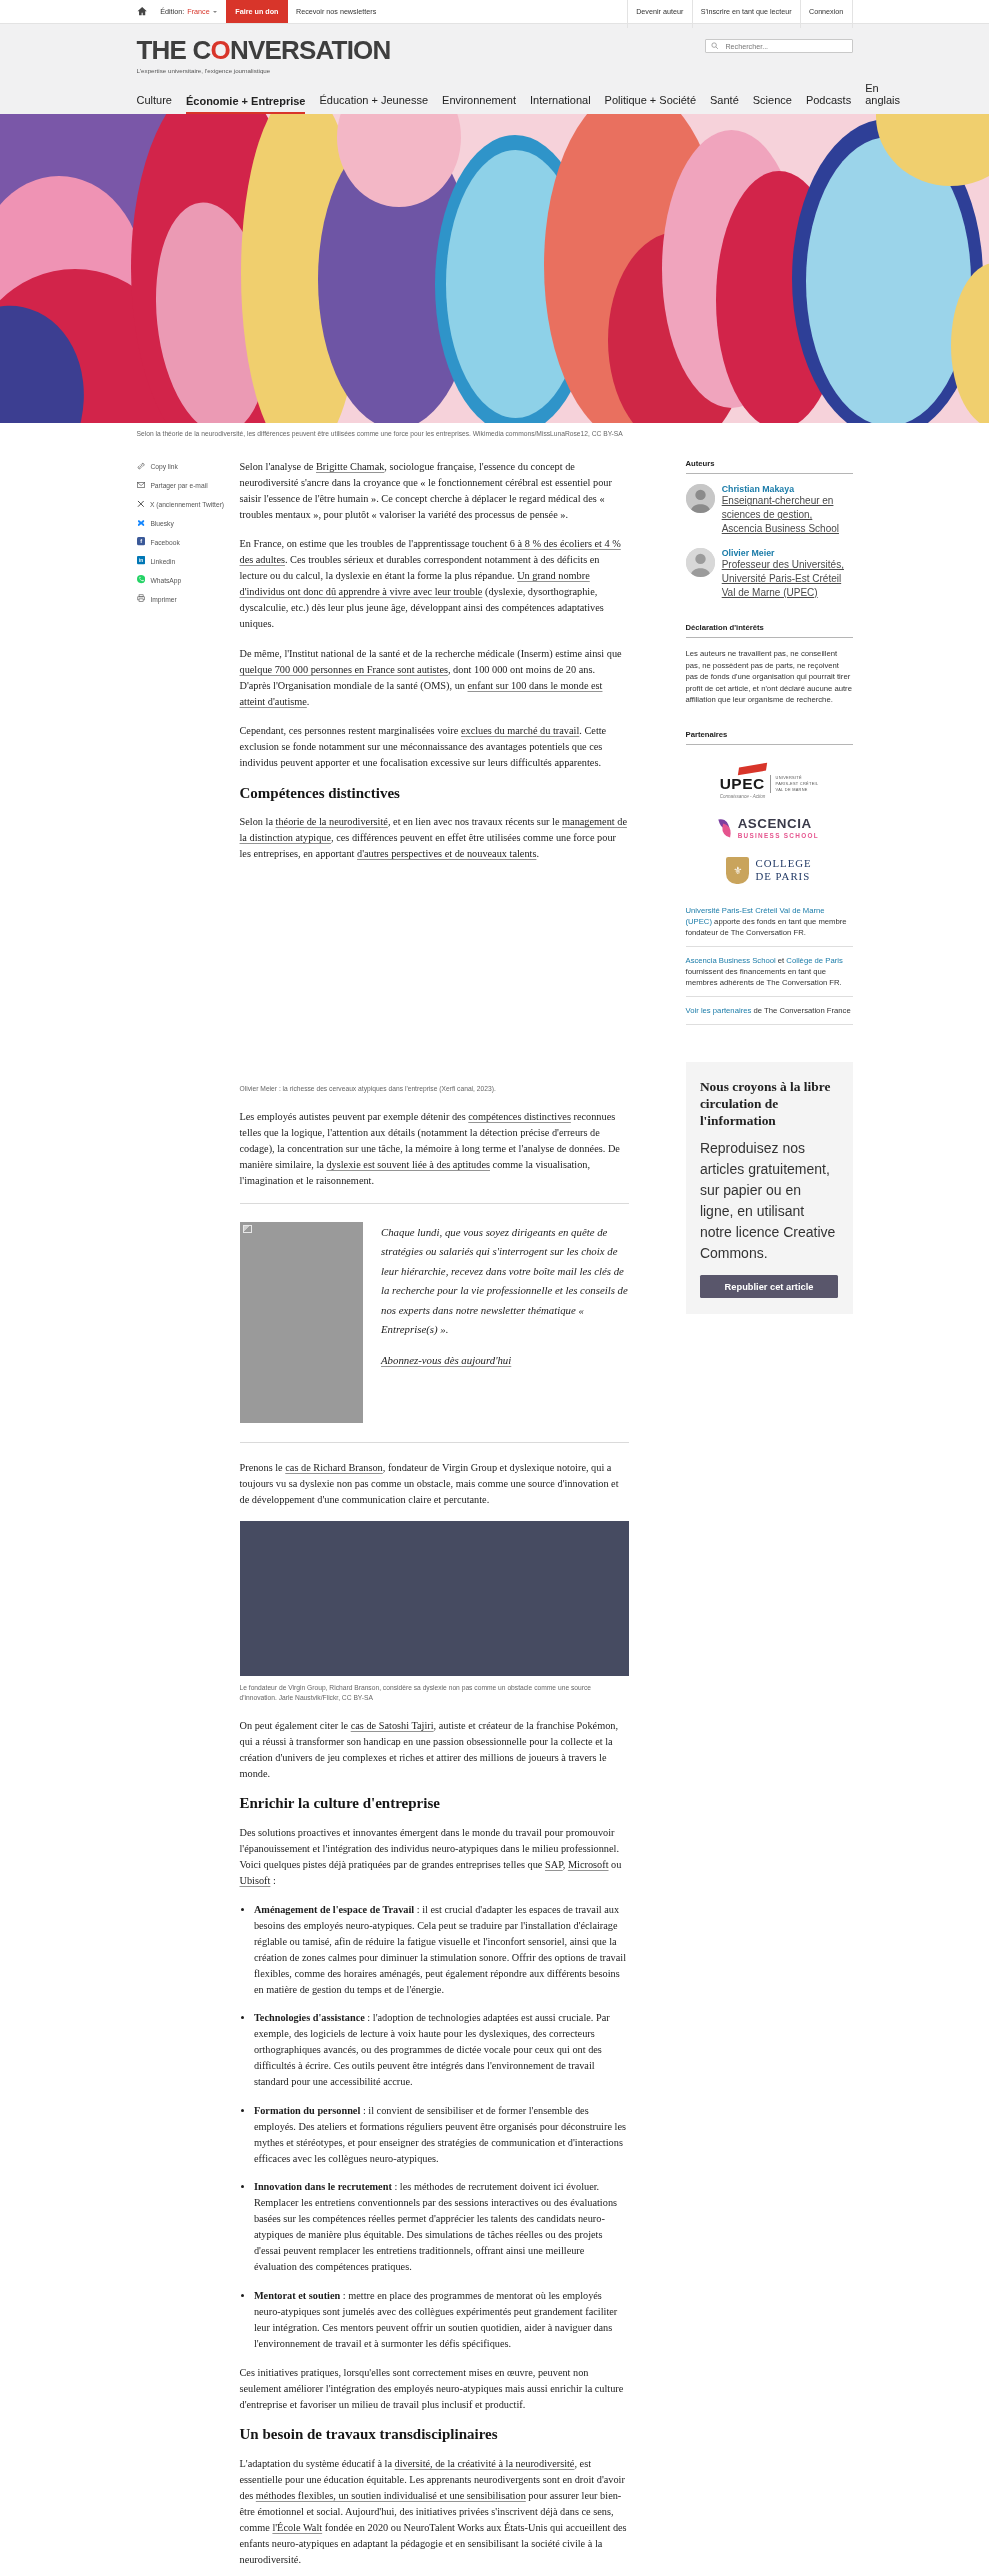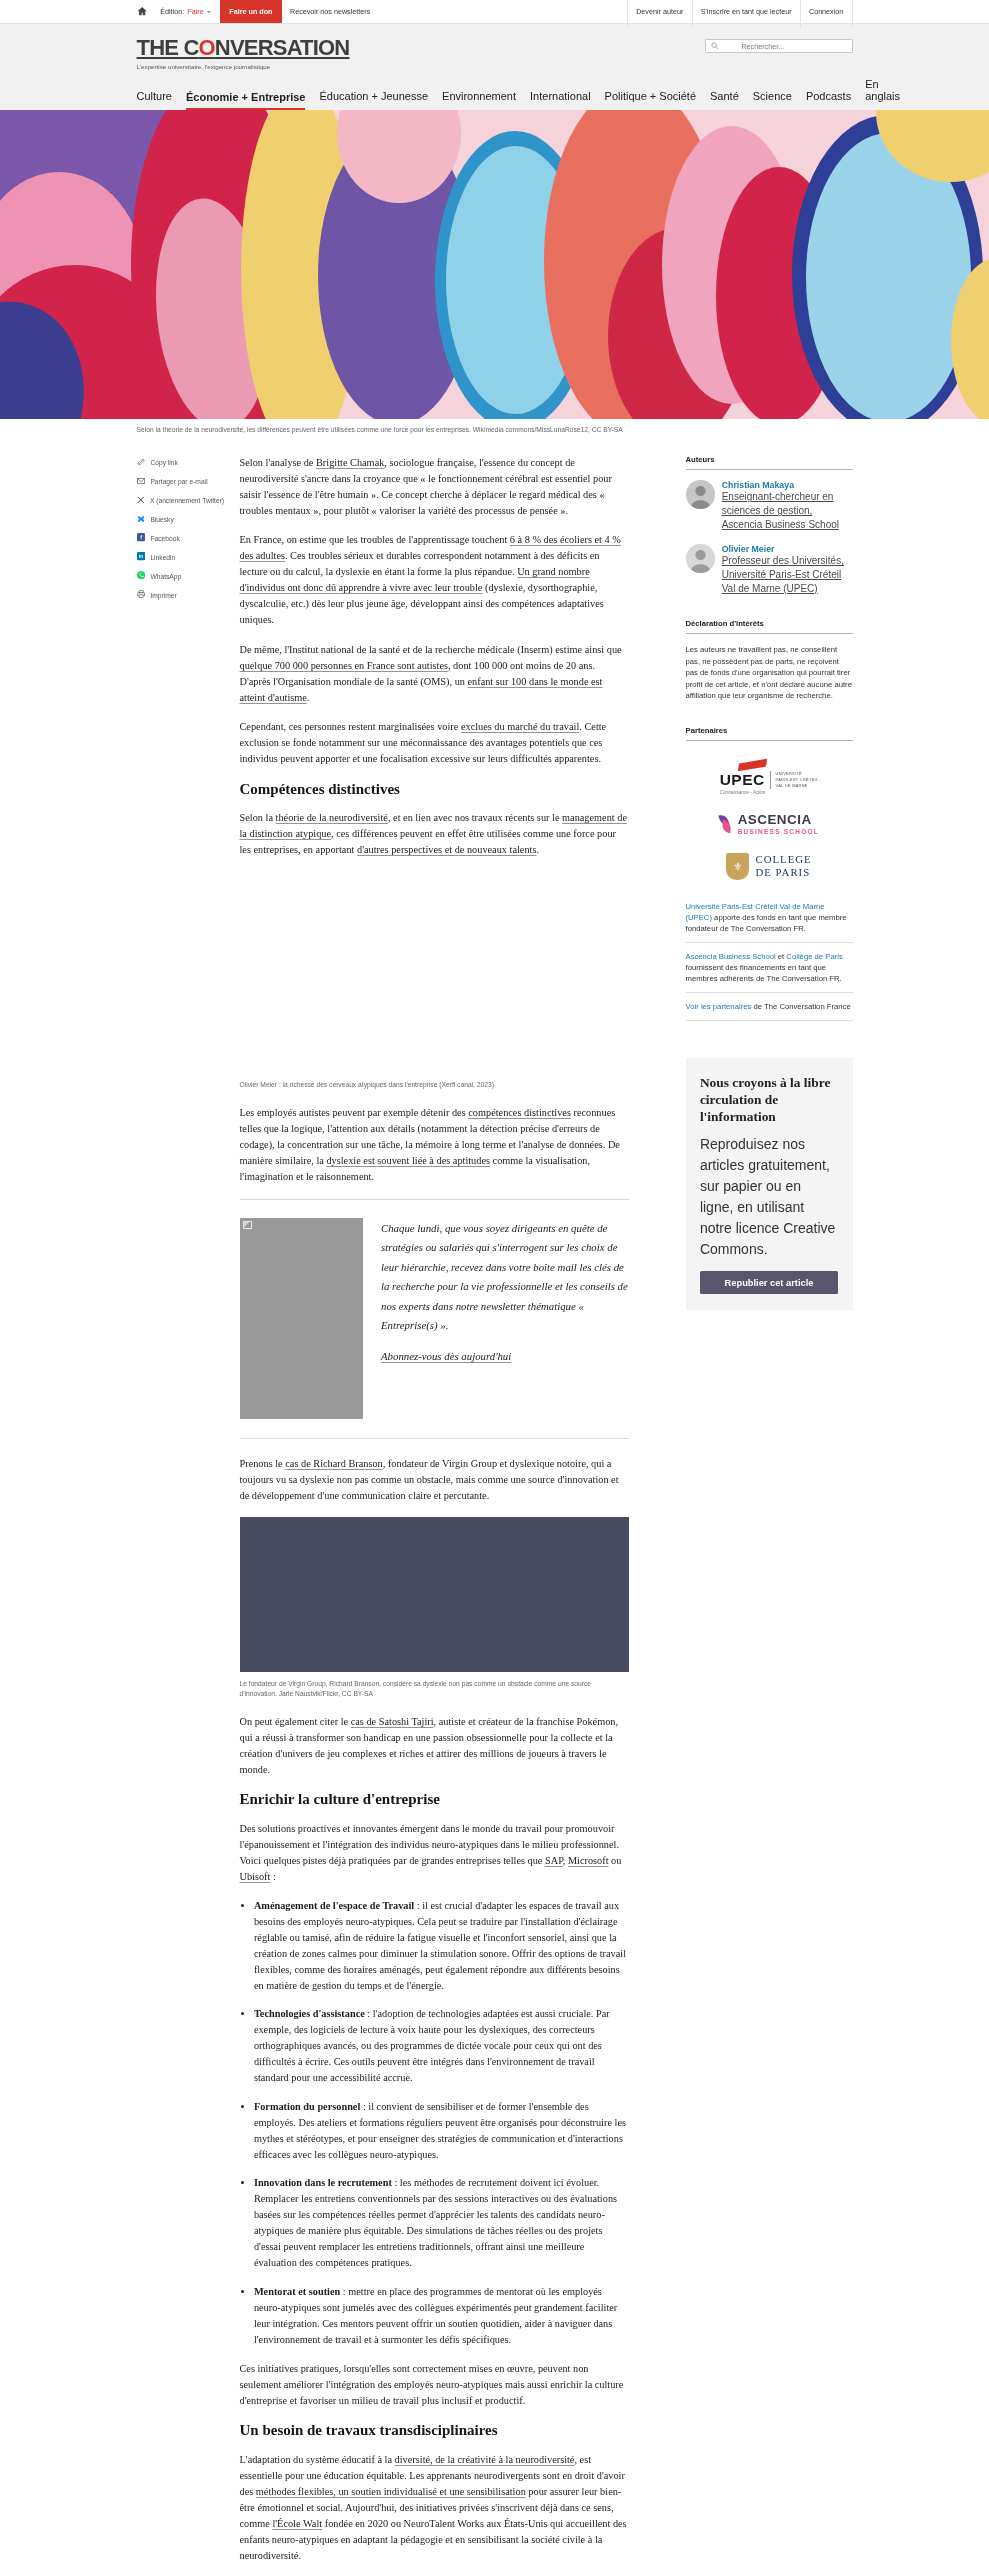--- a/index.html
+++ b/index.html
@@ -14,24 +14,24 @@
   .tb-ed .ed-val{color:#d8352a;}
   .caret{width:0;height:0;border-left:2.6px solid transparent;border-right:2.6px solid transparent;border-top:2.6px solid #888;display:inline-block;}
   .donate{background:#d8352a;color:#fff;font-weight:bold;font-size:7.2px;height:23px;display:flex;align-items:center;padding:0 9.3px;text-align:right;}
   .tb-link{font-size:7.2px;color:#333;margin-left:8.2px;}
   .tb-right{margin-left:auto;display:flex;align-items:stretch;height:32px;padding-left:42px;}
   .tb-right a{font-size:7.2px;color:#333;display:flex;align-items:center;padding:0 8.2px;border-left:0.5px solid #e3e3e3;}
   .tb-right a:last-child{border-right:0.5px solid #e3e3e3;}
   
   .masthead{background:#f1f1f2;padding-top:13.4px;}
   .mh{position:relative;}
-  .logo{font-size:22px;font-weight:bold;letter-spacing:-0.8px;color:#3e3e3e;line-height:1;text-decoration:underline;}
+  .logo{font-size:26px;font-weight:bold;letter-spacing:-0.8px;color:#3e3e3e;line-height:1;}
   .logo .o{color:#d8352a;}
   .tagline{font-size:6.2px;color:#555;margin-top:3.6px;}
-  .search{position:absolute;right:0;top:2.1px;width:148px;height:14px;background:#fff;border:0.5px solid #c9c9c9;border-radius:1px;display:flex;align-items:center;padding:0 5.2px;gap:21px;box-sizing:border-box;}
+  .search{position:absolute;right:0;top:2.1px;width:148px;height:14px;background:#fff;border:0.5px solid #c9c9c9;border-radius:1px;display:flex;align-items:center;padding:0 5.2px;gap:5px;box-sizing:border-box;}
   .search input{border:none;outline:none;font-size:7.2px;color:#666;width:100%;font-family:"Liberation Sans",sans-serif;background:transparent;}
   .navrow{display:flex;align-items:flex-end;gap:14px;margin-top:8.2px;font-size:11px;color:#222;}
   .nav-item{padding-bottom:7.7px;white-space:nowrap;}
   .nav-item.active{font-weight:bold;border-bottom:2.6px solid #d8352a;padding-bottom:5.2px;}
   .nav-right{margin-left:auto;padding-bottom:8px;}
   
   .hero{position:relative;height:309px;background:#f6d2da;overflow:hidden;}
   .hb{position:absolute;border-radius:50%;}
   .hb1{left:-41px;top:-93px;width:222px;height:258px;background:#7a57a8;}
   .hb2{left:-26px;top:62px;width:170px;height:206px;background:#ef93b4;}
@@ -118,21 +118,21 @@
 
 <div class="topbar">
   <div class="inner">
     <a class="tb-home">
         <svg viewBox="0 0 20 20" width="10.3" height="10.3">
           <path d="M10 2L1 10h3v8h5v-5h2v5h5v-8h3z" fill="#444"></path>
         </svg>
       </a>
     <span class="tb-ed">
         <span>Édition:</span>
-        <a class="ed-val">Faire</a>
+        <a class="ed-val">France</a>
         <span class="caret"></span>
       </span>
     <a class="donate">Faire un don</a>
     <a class="tb-link">Recevoir nos newsletters</a>
     <div class="tb-right">
       <a>Devenir auteur</a>
       <a>S'inscrire en tant que lecteur</a>
       <a>Connexion</a>
     </div>
   </div>

